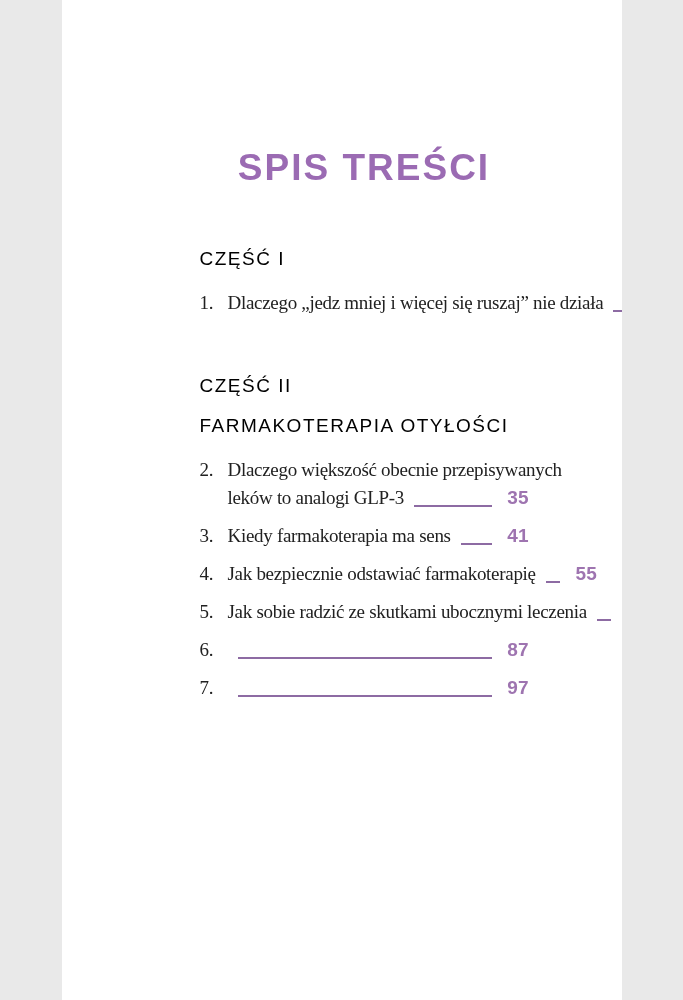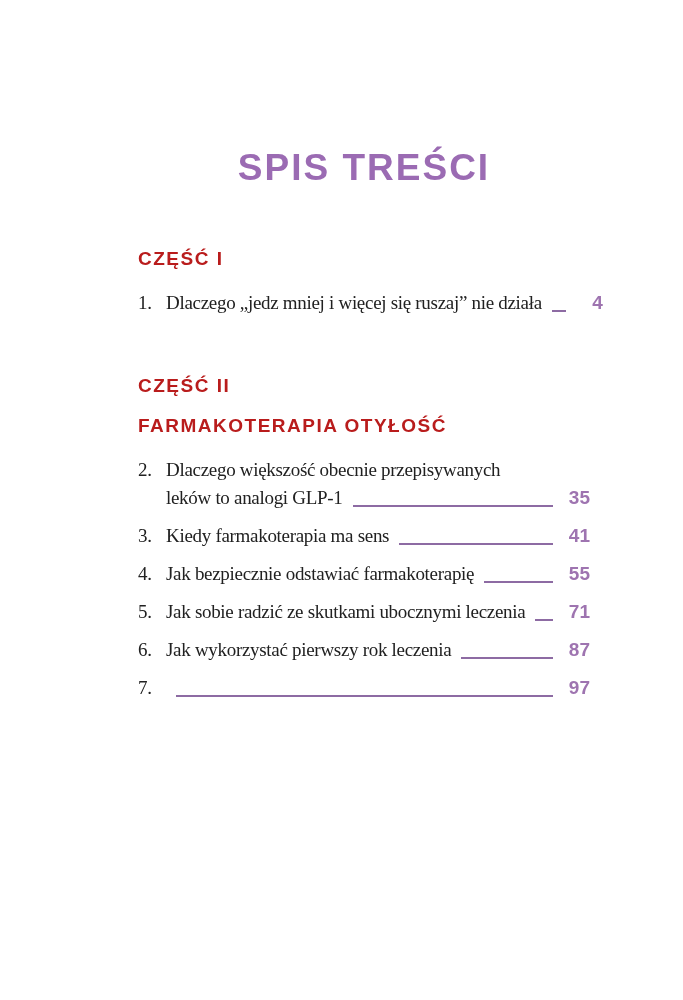--- a/index.html
+++ b/index.html
@@ -2,21 +2,21 @@
 <html><head>
 <meta charset="utf-8">
 <style>
   html, body {
     margin: 0;
     padding: 0;
     background: #e9e9e9;
   }
   .page {
     position: relative;
-    width: 683px;
+    width: 560px;
     height: 1000px;
     margin: 0 auto;
     background: #ffffff;
     overflow: hidden;
     font-family: "Liberation Serif", serif;
     color: #212121;
   }
   .content {
     padding: 0 93px 0 138px; 
   }
@@ -32,25 +32,25 @@
   }
   .toc-front {
     margin-top: 94px;
   }
   .section {
     margin-top: 56px;
   }
   .part-label,
   .part-title {
     font-family: "Liberation Sans", sans-serif;
-    font-weight: bold;
+    font-weight: normal;
     font-size: 19px;
     line-height: 26px;
     letter-spacing: 1.5px;
-    color: #b91c1c;
+    color: #000000;
   }
   .part-title {
     margin-top: 14px;
   }
   .entries {
     margin-top: 17px;
   }
   .entry {
     display: flex;
     align-items: flex-start;
@@ -112,30 +112,30 @@
                   <span class="line-text">Dlaczego „jedz mniej i więcej się ruszaj” nie działa</span>
                   <span class="leader"></span>
                   <span class="page-num">4</span>
                 </div>
               </div>
             </div>
           </div>
         </div>
         <div class="section">
           <div class="part-label">CZĘŚĆ II</div>
-          <div class="part-title">FARMAKOTERAPIA OTYŁOŚĆ</div>
+          <div class="part-title">FARMAKOTERAPIA OTYŁOŚCI</div>
           <div class="entries">
             <div class="entry">
               <span class="num">2.</span>
               <div class="entry-body">
                 <div class="line">
                   <span class="line-text">Dlaczego większość obecnie przepisywanych</span>
                 </div>
                 <div class="line">
-                  <span class="line-text">leków to analogi GLP-1</span>
+                  <span class="line-text">leków to analogi GLP-3</span>
                   <span class="leader"></span>
                   <span class="page-num">35</span>
                 </div>
               </div>
             </div>
             <div class="entry">
               <span class="num">3.</span>
               <div class="entry-body">
                 <div class="line">
                   <span class="line-text">Kiedy farmakoterapia ma sens</span>
@@ -161,21 +161,20 @@
                   <span class="line-text">Jak sobie radzić ze skutkami ubocznymi leczenia</span>
                   <span class="leader"></span>
                   <span class="page-num">71</span>
                 </div>
               </div>
             </div>
             <div class="entry">
               <span class="num">6.</span>
               <div class="entry-body">
                 <div class="line">
-                  <span class="line-text">Jak wykorzystać pierwszy rok leczenia</span>
                   <span class="leader"></span>
                   <span class="page-num">87</span>
                 </div>
               </div>
             </div>
             <div class="entry">
               <span class="num">7.</span>
               <div class="entry-body">
                 <div class="line">
                   <span class="leader"></span>

